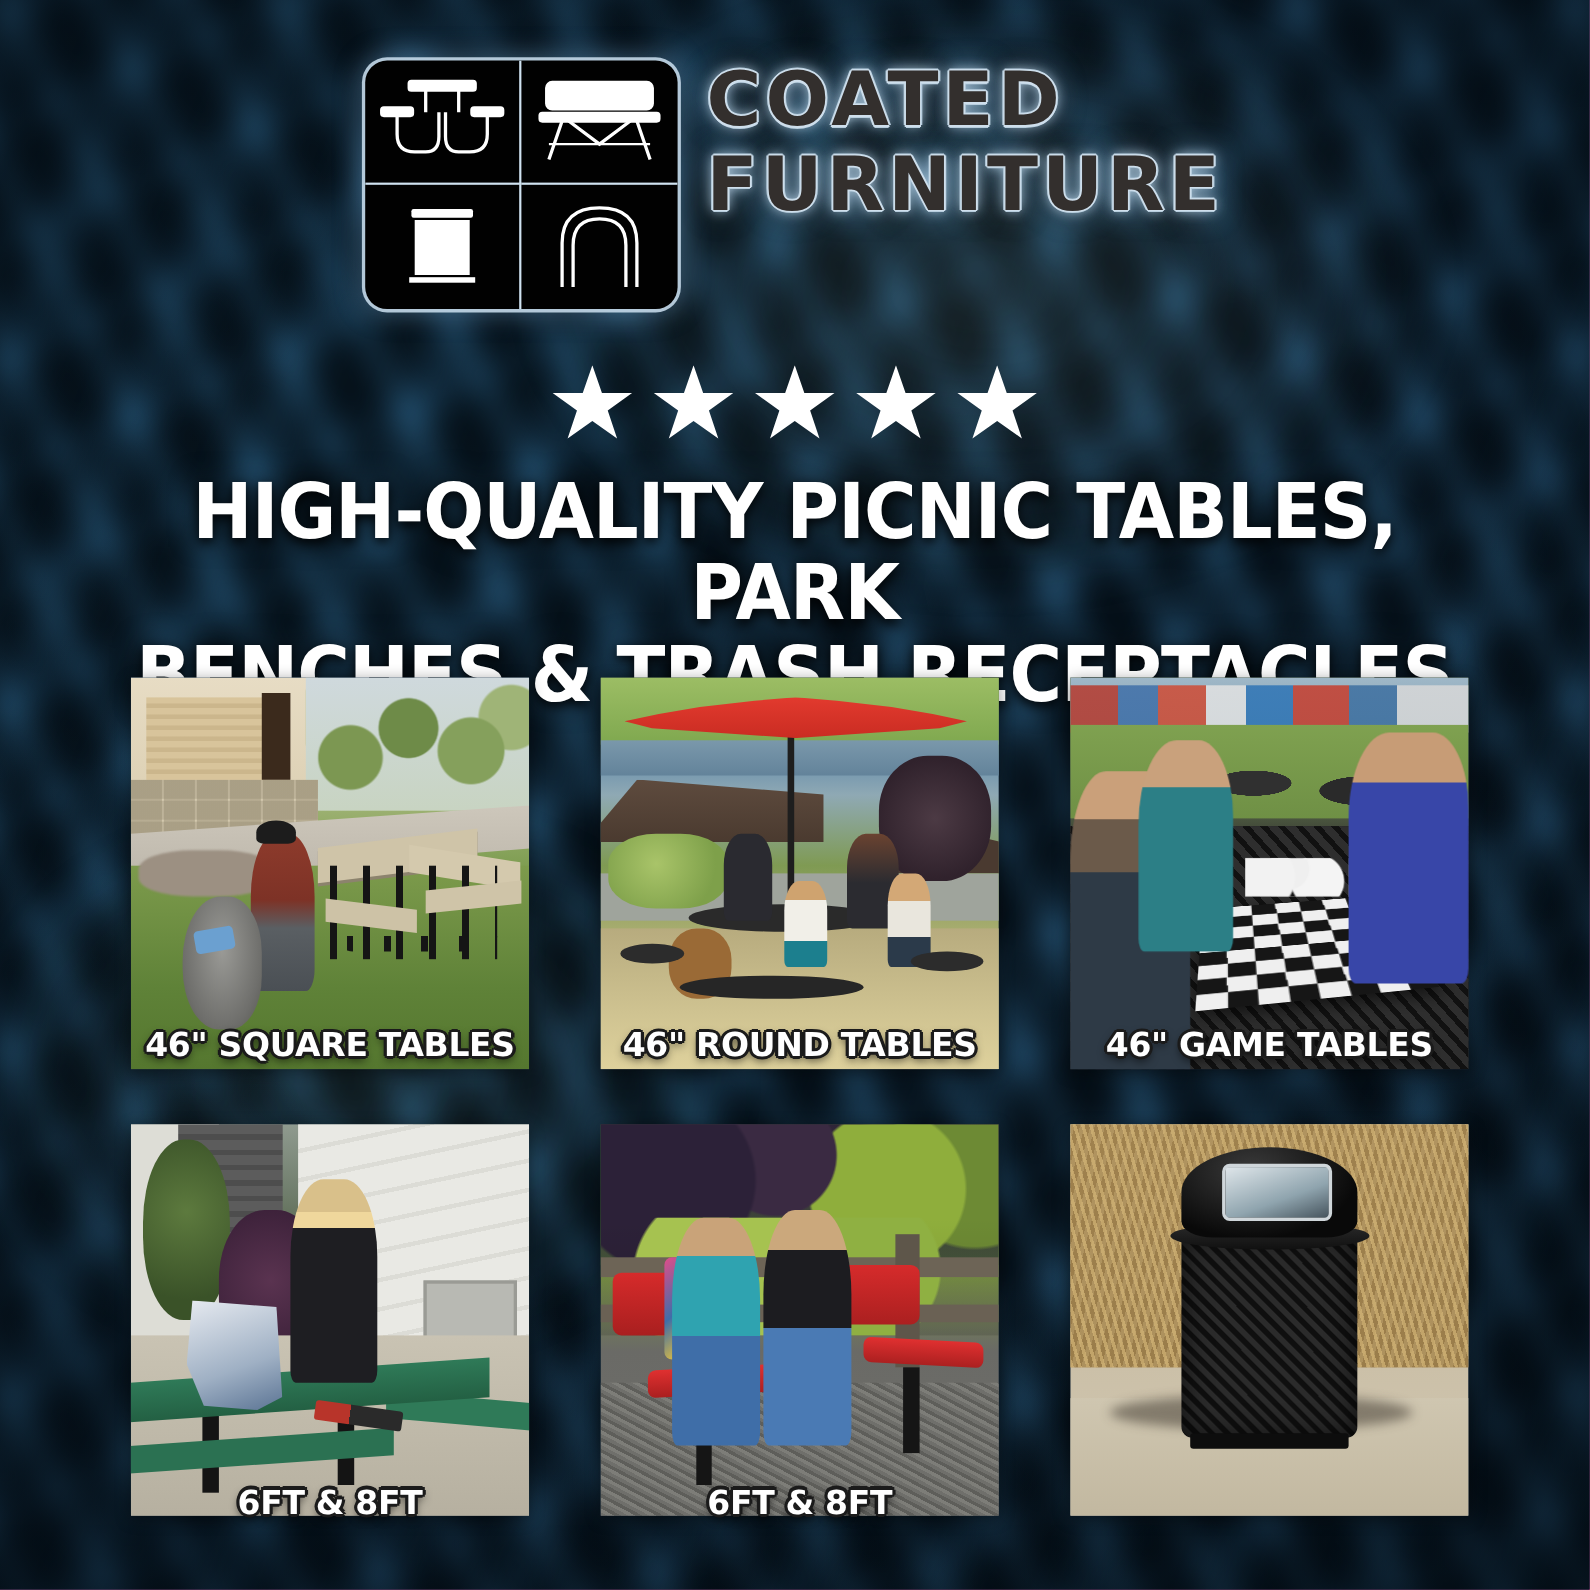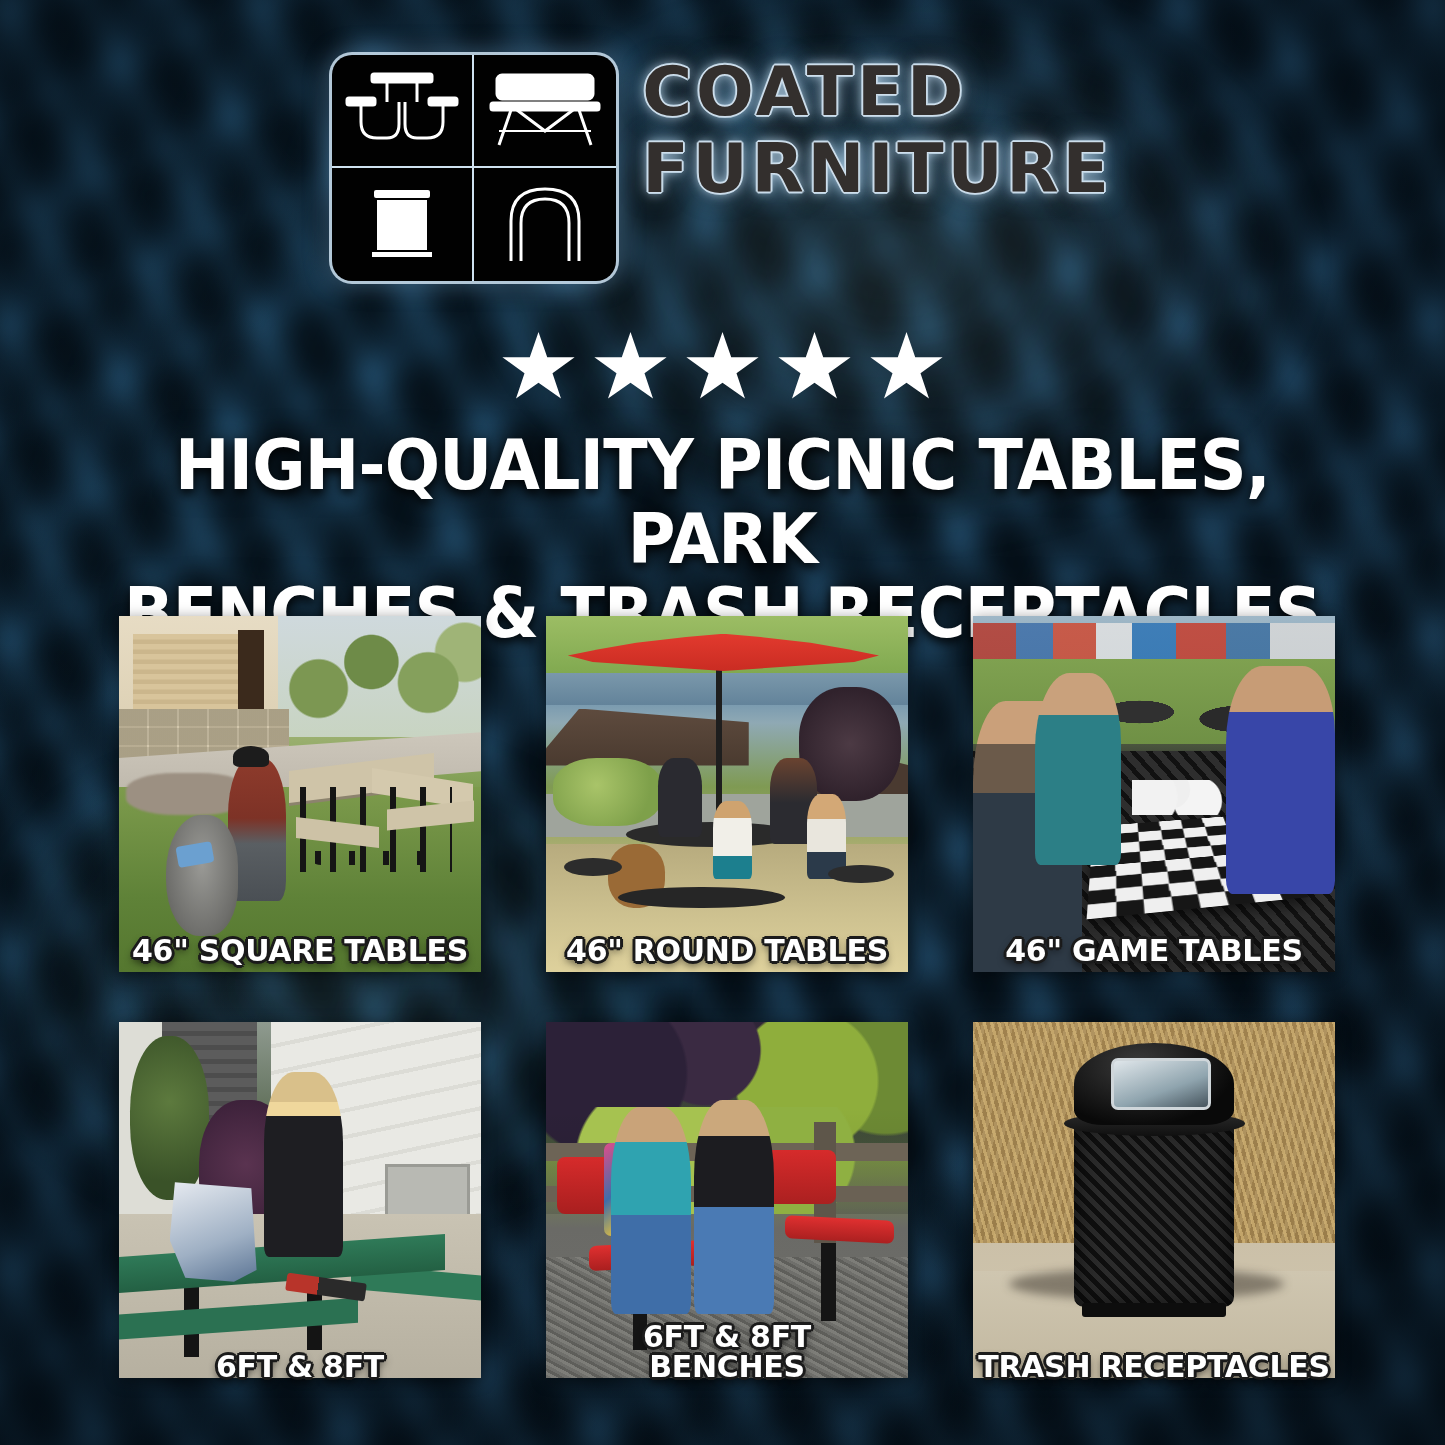--- a/index.html
+++ b/index.html
@@ -474,37 +474,35 @@
             <div class="f seat1"></div>
           <div class="f bleg1"></div>
             <div class="f bleg2"></div>
           <div class="f pack"></div>
             <div class="f boy1"></div>
             <div class="f boy2"></div>
         </div>
       </div>
       <div class="cap two">
         <span>6FT &amp; 8FT</span>
-        <span class="l2">BENCHES</span>
       </div>
     </div>
 
     <div class="tile">
       <div class="photo">
         <div class="sc p6">
           <div class="f skyc"></div>
             <div class="f grassdry"></div>
             <div class="f walk"></div>
           <div class="f shadow"></div>
           <div class="f can-body"></div>
             <div class="f base"></div>
           <div class="f can-rim"></div>
             <div class="f can-dome"></div>
             <div class="f can-open"></div>
         </div>
       </div>
       <div class="cap two">
-        <span class="l2">TRASH RECEPTACLES</span>
       </div>
     </div>
 
   </div>
 </div>
 
 </body></html>

